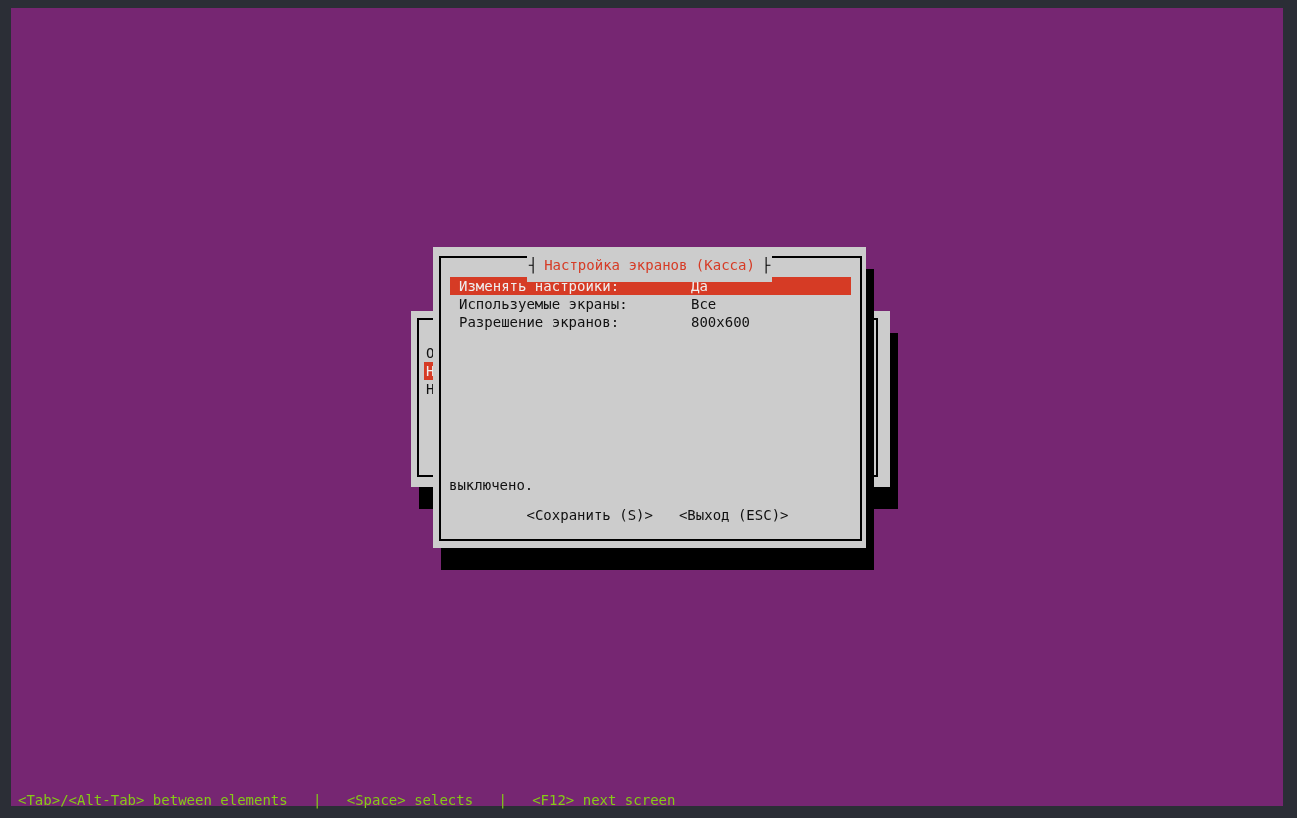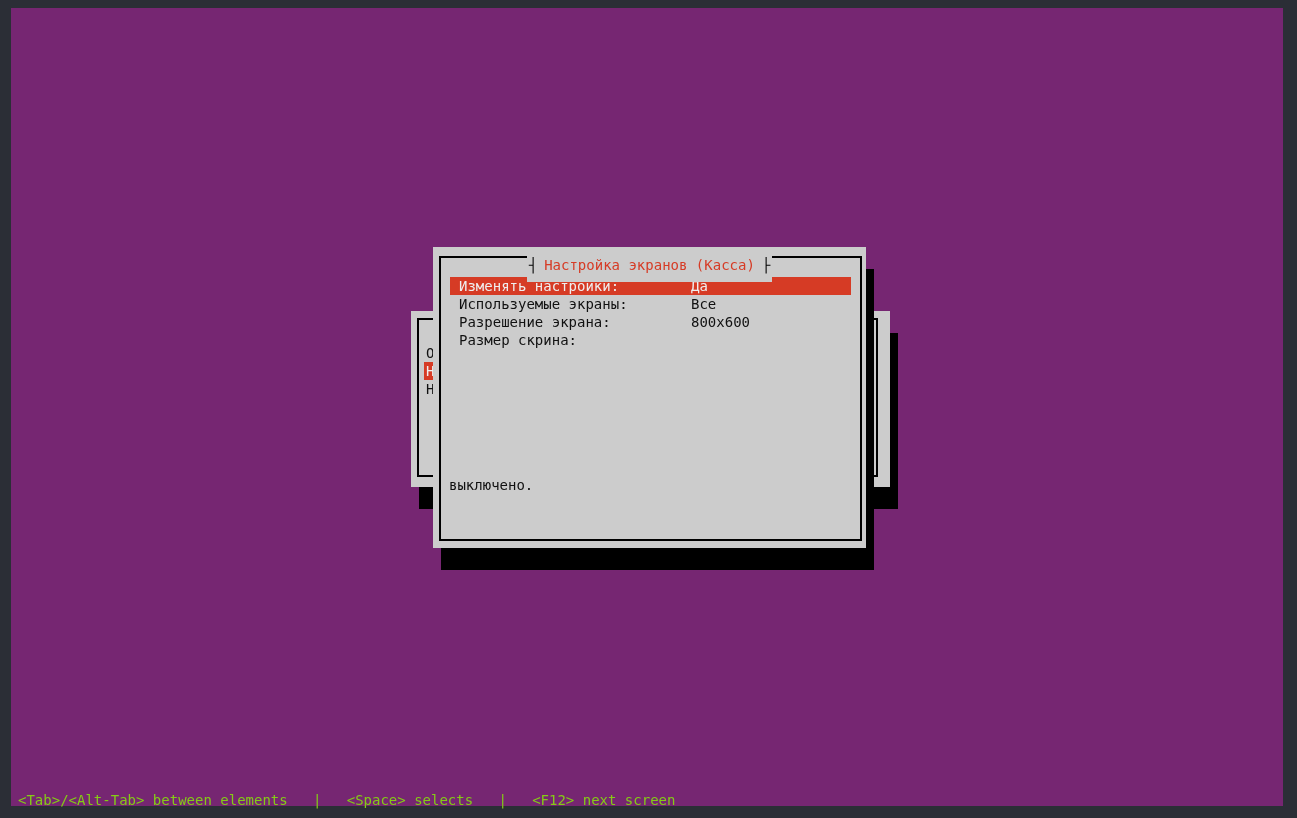--- a/index.html
+++ b/index.html
@@ -107,27 +107,27 @@
 
   <div class="menu-row row-1">
     <span class="row-label">Используемые экраны:</span>
     <span class="row-value">Все</span>
   </div>
   <div class="menu-row row-0 selected">
     <span class="row-label">Изменять настройки:</span>
     <span class="row-value">Да</span>
   </div>
   <div class="menu-row row-2">
-    <span class="row-label">Разрешение экрана:</span>
+    <span class="row-label">Разрешение экранов:</span>
     <span class="row-value">800x600</span>
-  </div>
-  <div class="menu-row row-3">
-    <span class="row-label">Размер скрина:</span>
-    <span class="row-value"></span>
   </div>
 
   <div class="help-text">
     <div>выключено.</div>
   </div>
 
+  <div class="button-row">
+    <span class="tui-button">&lt;Сохранить (S)&gt;</span>
+    <span class="tui-button">&lt;Выход (ESC)&gt;</span>
+  </div>
 </div>
 
 <div class="status-bar">&lt;Tab&gt;/&lt;Alt-Tab&gt; between elements   |   &lt;Space&gt; selects   |   &lt;F12&gt; next screen</div>
 
 </body></html>

